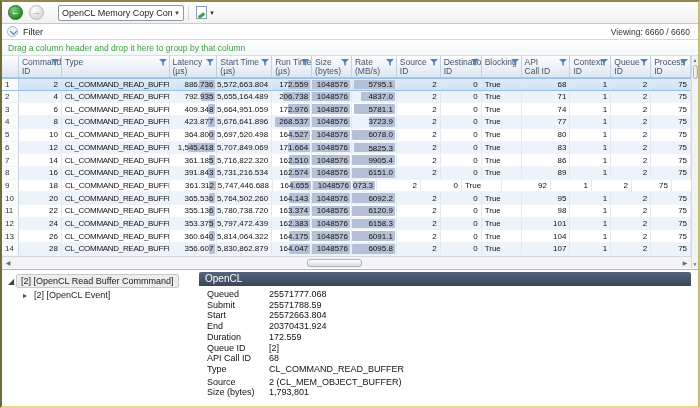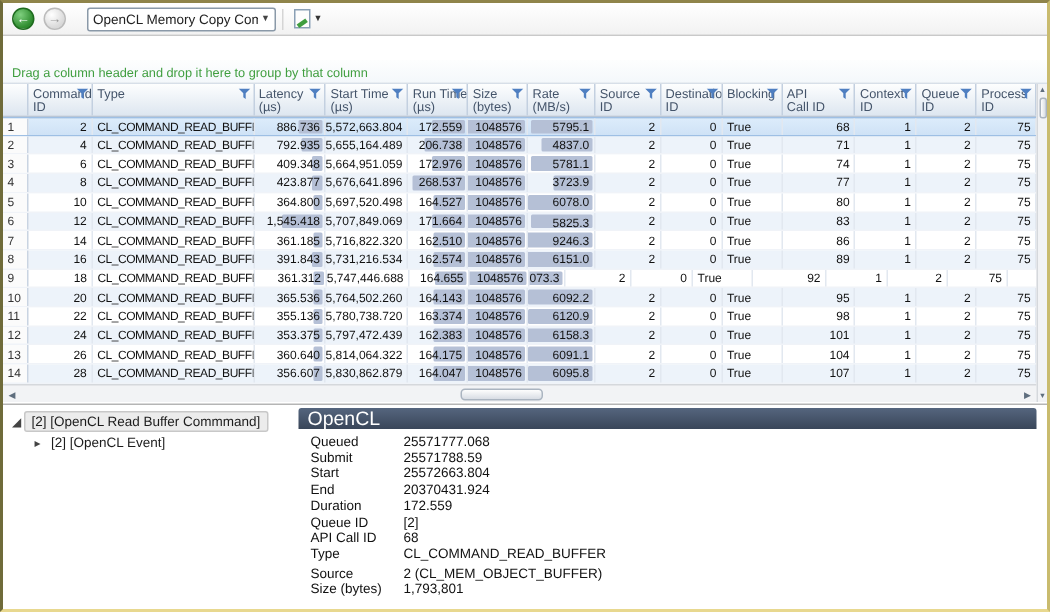--- a/index.html
+++ b/index.html
@@ -53,21 +53,21 @@
   .v-thumb { position:absolute; left:1px; top:9px; width:5px; height:14px; background:linear-gradient(90deg,#fdfdfd,#d8dde4); border:1px solid #aab4c0; border-radius:2px; }
   .v-scroll .sb-arr.bottom { position:absolute; bottom:0; width:100%; }
   
   .details { position:absolute; left:0; top:267px; width:696px; height:137px; background:#fff; border-top:1px solid #b5b5b5; }
   .tree { position:absolute; left:0; top:0; width:196px; height:137px; padding-top:4px; }
   .tree-item { display:flex; align-items:center; height:14px; font-size:9px; color:#1c1c1c; }
   .tw { width:10px; text-align:center; font-size:8px; color:#444; flex:none; }
   .tree-item .lbl { padding:0 4px; line-height:12px; white-space:nowrap; }
   .tree-item.selected .lbl { background:#ececec; border:1px solid #c8c8c8; border-radius:2px; }
   .props { position:absolute; left:197px; top:2px; width:492px; height:133px; }
-  .props-header { height:14px; background:linear-gradient(#55657e,#394659); color:#fff; font-size:13px; line-height:14px; padding-left:6px; border-radius:2px 2px 0 0; }
+  .props-header { height:14px; background:linear-gradient(#55657e,#394659); color:#fff; font-size:10px; line-height:14px; padding-left:6px; border-radius:2px 2px 0 0; }
   .props-list { padding:3px 0 0 8px; }
   .prop-row { display:flex; font-size:9px; line-height:10.7px; color:#111; }
   .prop-row.gap { margin-top:2px; }
   .prop-label { width:62px; flex:none; }
   .prop-value { white-space:nowrap; }
 </style>
 </head>
 <body>
 
 <div class="window">
@@ -83,20 +83,25 @@
       <span class="combo-label">OpenCL Memory Copy Commands</span>
       <span class="arr">▼</span>
     </div>
     <div class="tool-sep"></div>
     <div class="export-btn">
       <span class="page-ic"></span>
       <span class="arr">▼</span>
     </div>
   </div>
 
+  <div class="filter-bar">
+    <span class="chev-circle"></span>
+    <span class="filter-label">Filter</span>
+    <span class="viewing">Viewing: 6660 / 6660</span>
+  </div>
 
   <div class="group-bar">
     <span class="group-hint">Drag a column header and drop it here to group by that column</span>
   </div>
 
   <div class="grid-header" id="grid-header">
       <div class="hcell" style="width: 17px;">
         <div></div>
       </div>
       <div class="hcell" style="width: 43px;">
@@ -523,21 +528,21 @@
         <div class="cell r" style="width: 40px;">
           <div class="bar" style="width: 54.17%;"></div>
           <span class="txt">162.510</span>
         </div>
         <div class="cell r" style="width: 40px;">
           <div class="bar" style="width: 100%;"></div>
           <span class="txt">1048576</span>
         </div>
         <div class="cell r" style="width: 45px;">
           <div class="bar" style="width: 99.25%;"></div>
-          <span class="txt">9246.3</span>
+          <span class="txt">9905.4</span>
         </div>
         <div class="cell r" style="width: 44px;">
           <span class="txt">2</span>
         </div>
         <div class="cell r" style="width: 41px;">
           <span class="txt">0</span>
         </div>
         <div class="cell" style="width: 40px;">
           <span class="txt">True</span>
         </div>

